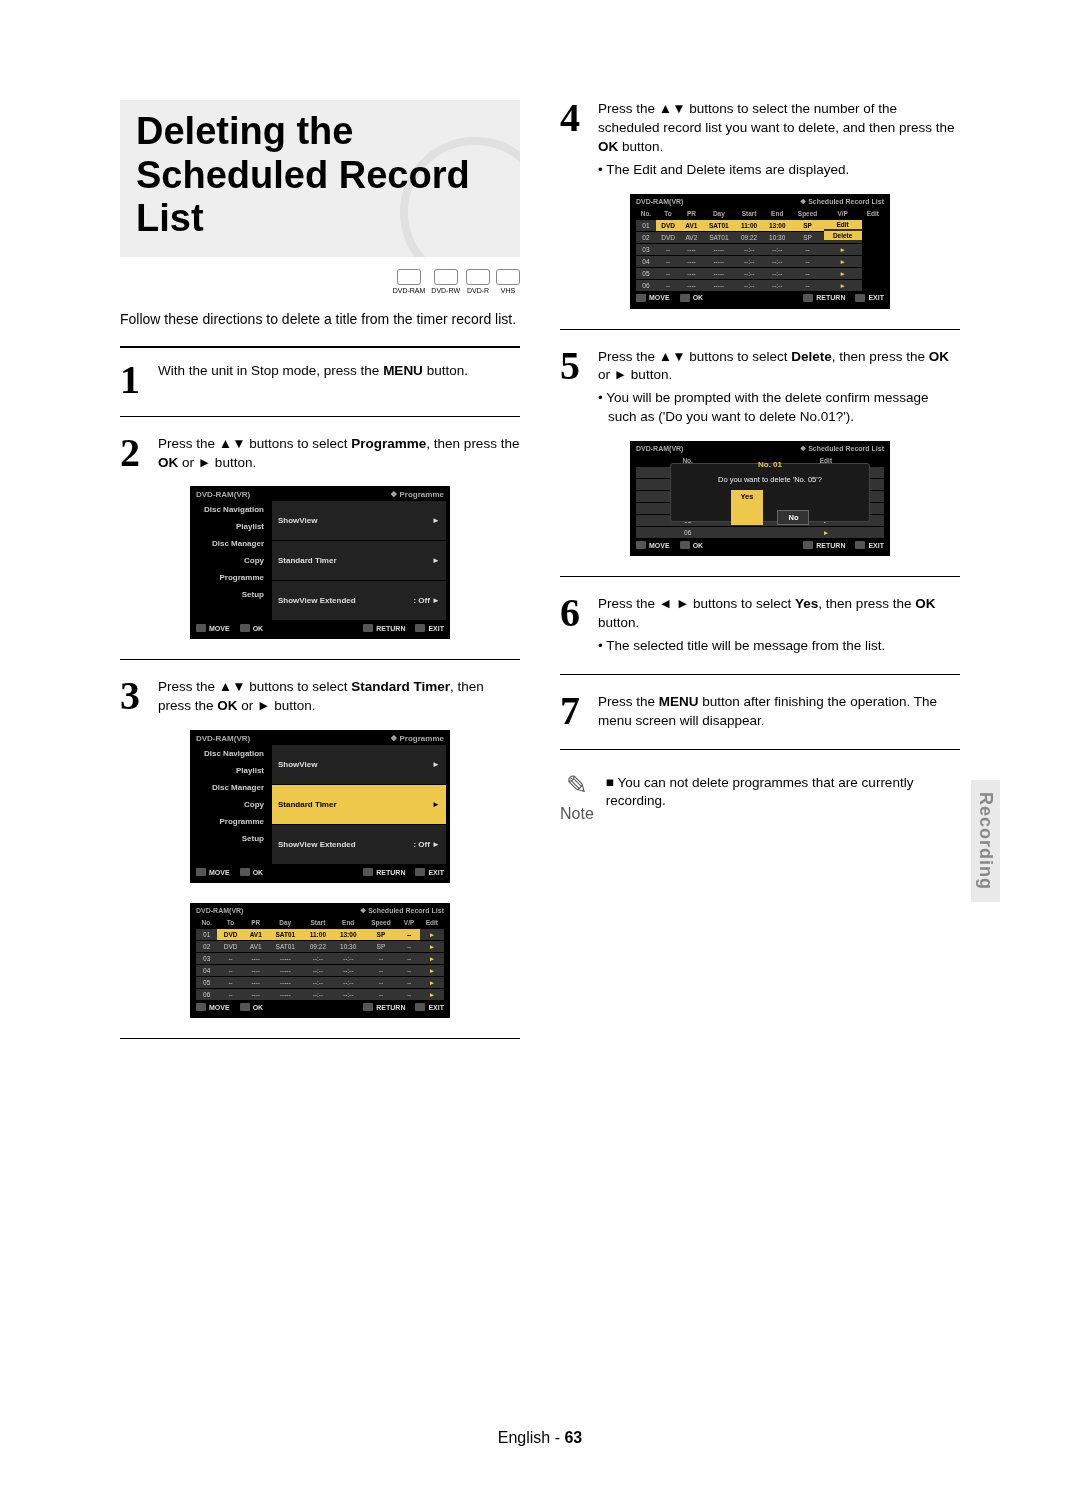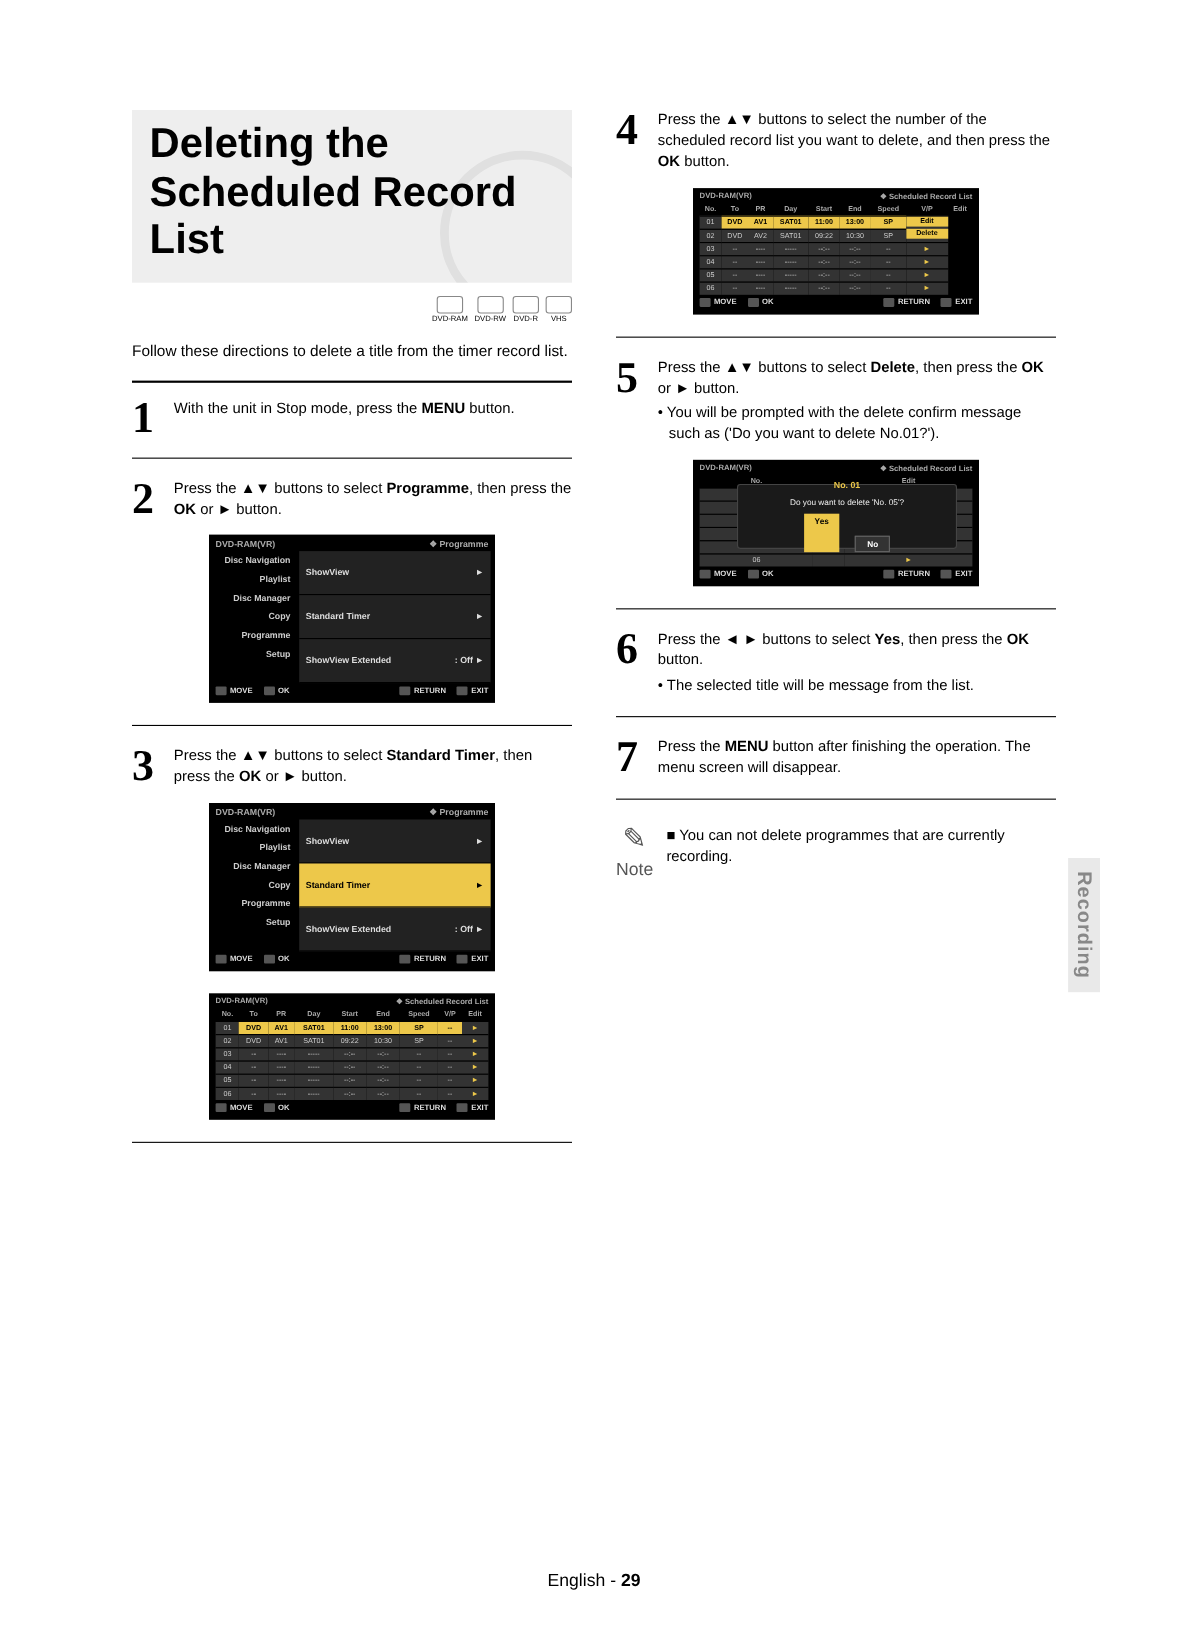--- a/index.html
+++ b/index.html
@@ -306,21 +306,21 @@
         </div>
       </div>
 
     <hr class="hr-thin">
   </div>
 
   <div class="col">
 
     <div class="step">
       <div class="num">4</div>
-      <div class="txt">Press the ▲▼ buttons to select the number of the scheduled record list you want to delete, and then press the <b>OK</b> button.</div>
+      <div class="txt">Press the ▲▼ buttons to select the number of the scheduled record list you want to delete, and then press the <b>OK</b> button.<span class="sub-bullet">• The Edit and Delete items are displayed.</span></div>
     </div>
 
     <div class="osd-table" id="osd-table2">
         <div class="top">
           <span>DVD-RAM(VR)</span>
           <span>❖ Scheduled Record List</span>
         </div>
         <table>
           <tbody>
             <tr>
@@ -495,14 +495,14 @@
         <div class="note-label">Note</div>
       </div>
       <div class="note-text">You can not delete programmes that are currently recording.</div>
     </div>
   </div>
 </div>
 
 <div class="side-tab">Recording</div>
 
 <div class="footer">
-  <span>English</span><span> - </span><b>29</b>
+  <span>English</span><span> - </span><b>63</b>
 </div>
 
 </body></html>

